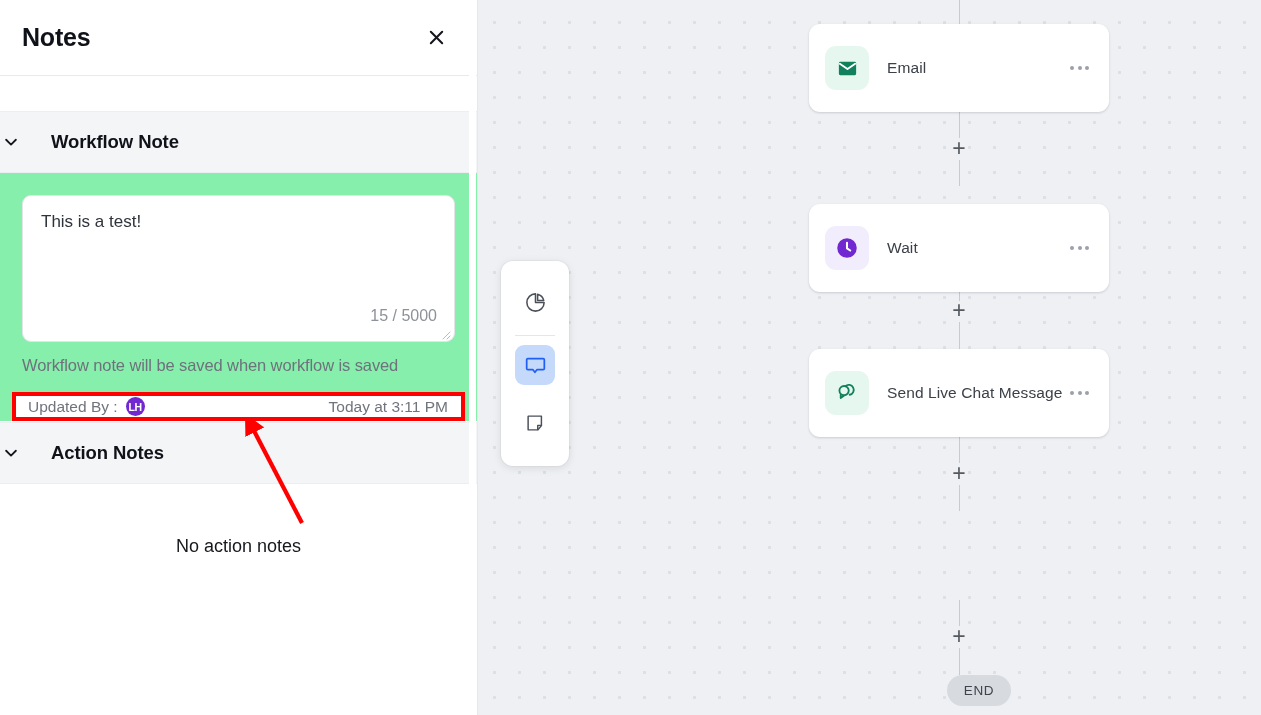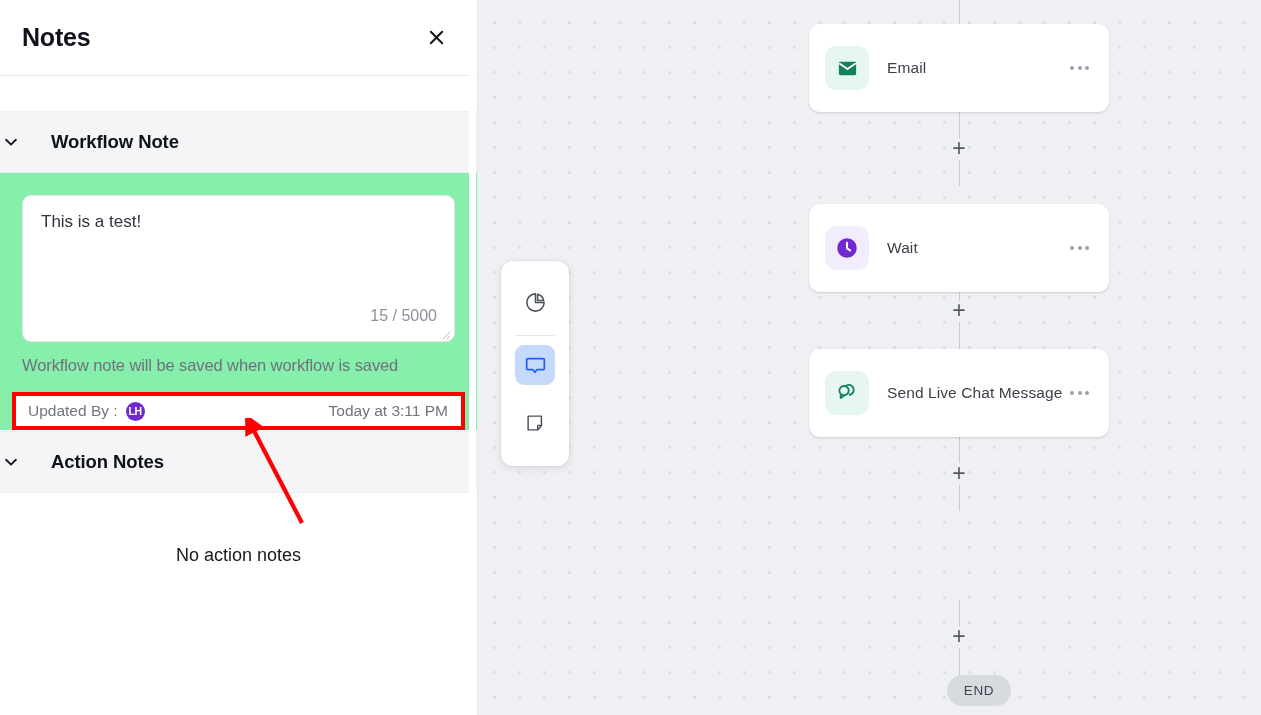--- a/index.html
+++ b/index.html
@@ -114,21 +114,21 @@
     position: absolute; right: 17px; bottom: 16px;
     font-size: 16px; color: #8d9199;
   }
   .resize-grip { position: absolute; right: 3px; bottom: 3px; width: 12px; height: 12px; cursor: nwse-resize; }
   .helper-text {
     margin-top: 14px; font-size: 16.5px; color: #6e727b; letter-spacing: -.1px;
   }
 
   .updated-row {
     position: relative; margin: 17px -10px 0 -10px;
-    height: 38px; display: flex; align-items: center; justify-content: space-between;
+    height: 29px; display: flex; align-items: center; justify-content: space-between;
     padding: 0 13px 0 12px;
     border: 4px solid #ff0000; background: #fff;
   }
   .updated-left { display: flex; align-items: center; gap: 8px; }
   .updated-label { font-size: 15.5px; color: #70747c; }
   .avatar {
     width: 19px; height: 19px; border-radius: 50%;
     background: #7228d1;
     display: flex; align-items: center; justify-content: center;
     color: #ffffff; font-size: 10.5px; font-weight: 700; letter-spacing: -.3px;

